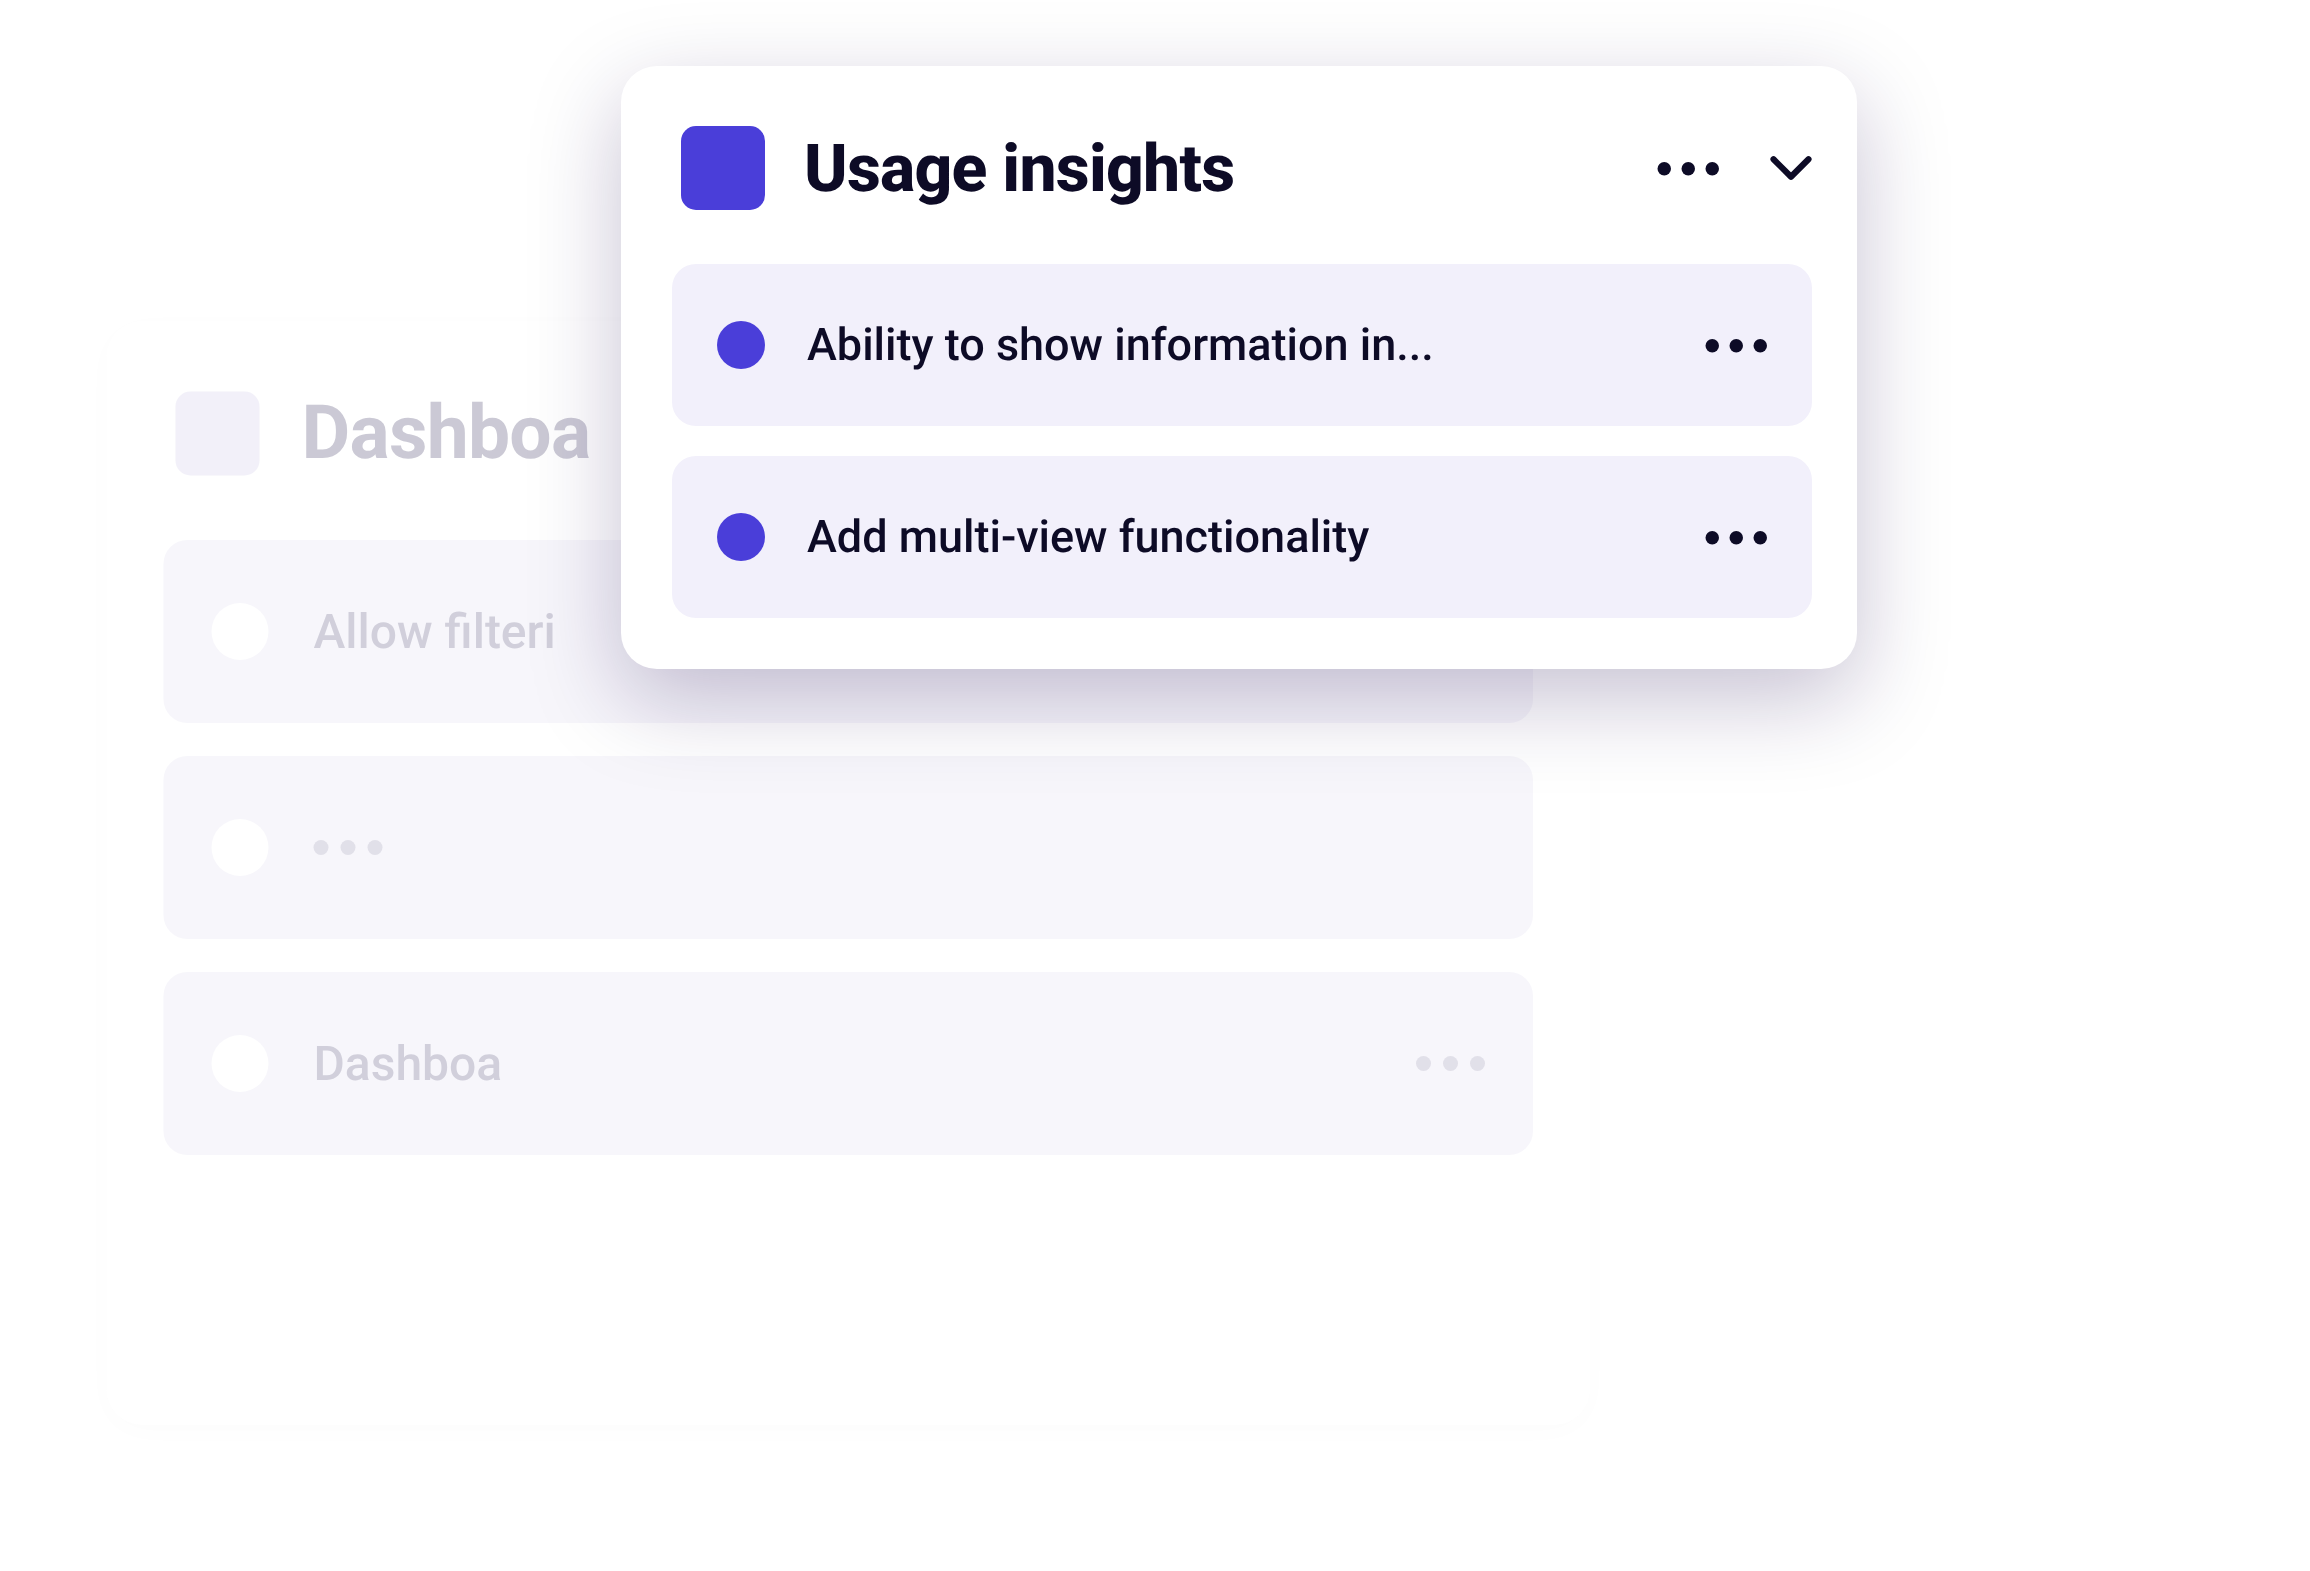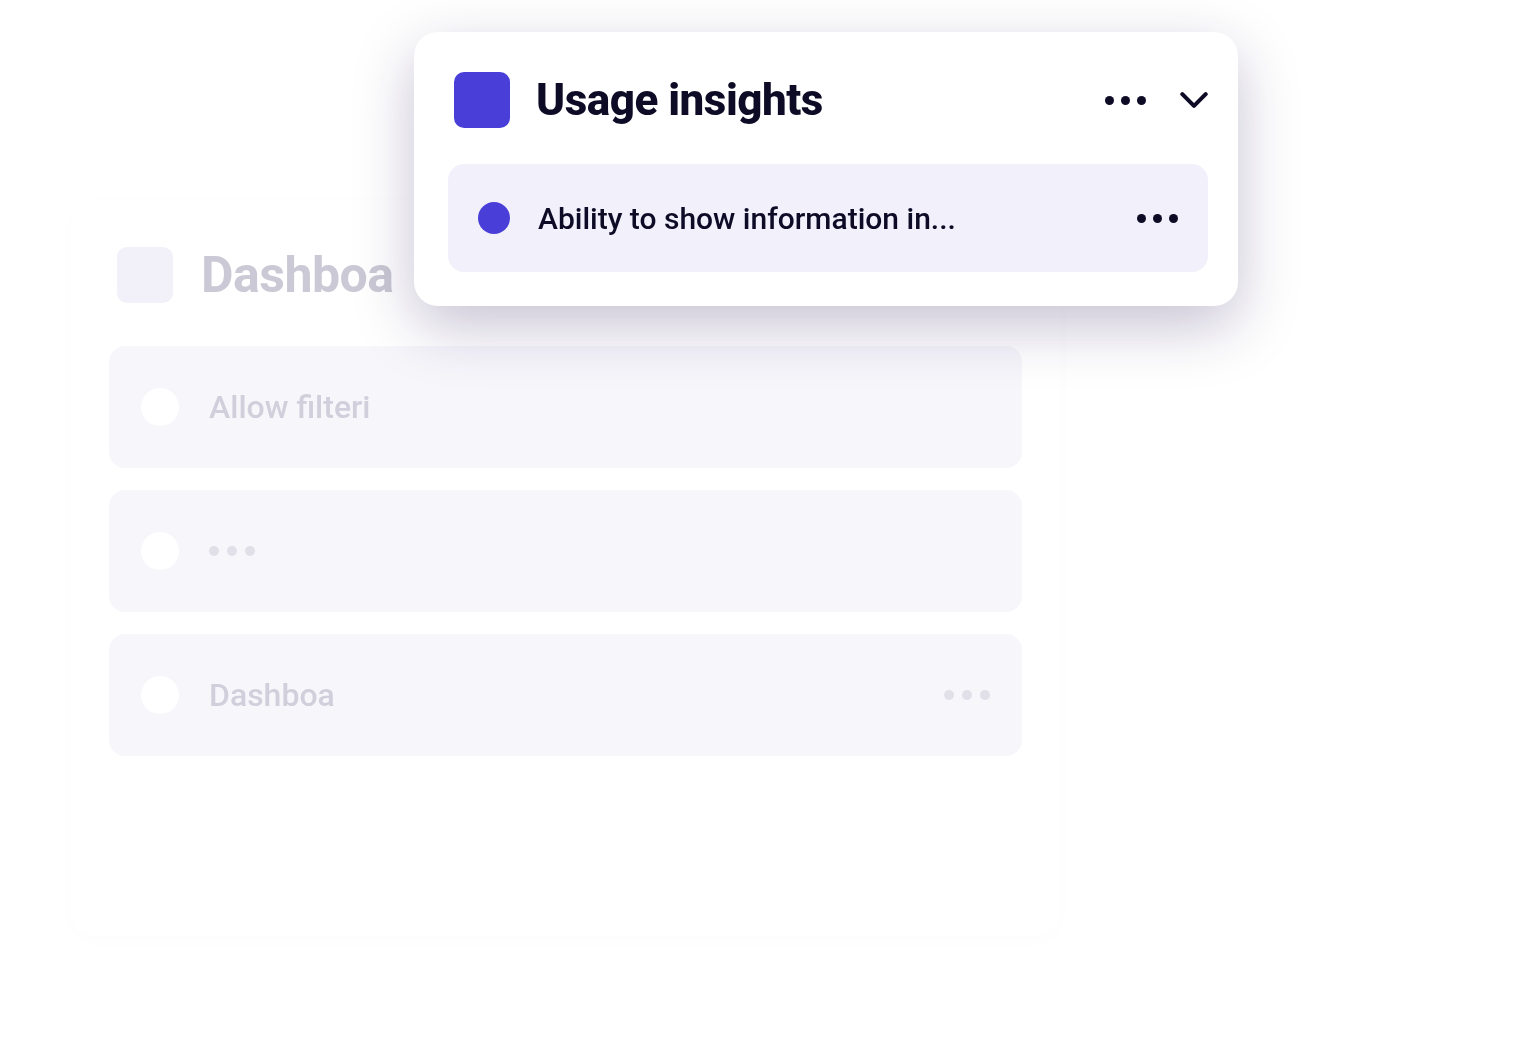--- a/index.html
+++ b/index.html
@@ -11,21 +11,21 @@
       width: 1540px;
       height: 1047px;
       font-family: -apple-system, BlinkMacSystemFont, 'Segoe UI', Roboto, Helvetica, Arial, sans-serif;
       background: transparent;
       position: relative;
     }
     
     
     .back-card {
       position: absolute;
-      top: 200px;
+      top: 214px;
       left: 71px;
       width: 989px;
       height: 736px;
       background: #ffffff;
       border-radius: 24px;
       padding: 46px 38px;
       box-shadow: 0 4px 24px rgba(0,0,0,0.04);
       opacity: 0.45;
     }
     .back-card-header {
@@ -88,21 +88,21 @@
       width: 10px;
       height: 10px;
       background: #bebbcf;
       border-radius: 50%;
       display: block;
     }
     
     
     .front-card {
       position: absolute;
-      top: 32px;
+      top: 44px;
       left: 414px;
       width: 824px;
       background: #ffffff;
       border-radius: 24px;
       padding: 40px 30px 34px 34px;
       box-shadow: 0 20px 60px rgba(30, 10, 80, 0.25);
     }
     .front-card-header {
       display: flex;
       align-items: center;
@@ -249,14 +249,23 @@
   <div class="front-list">
     <div class="front-item">
       <div class="front-item-dot"></div>
       <div class="front-item-text">Ability to show information in...</div>
       <div class="front-item-dots">
           <span></span>
           <span></span>
           <span></span>
         </div>
     </div>
+    <div class="front-item">
+      <div class="front-item-dot"></div>
+      <div class="front-item-text">Add multi-view functionality</div>
+      <div class="front-item-dots">
+          <span></span>
+          <span></span>
+          <span></span>
+        </div>
+    </div>
   </div>
 </div>
 
 </body></html>

